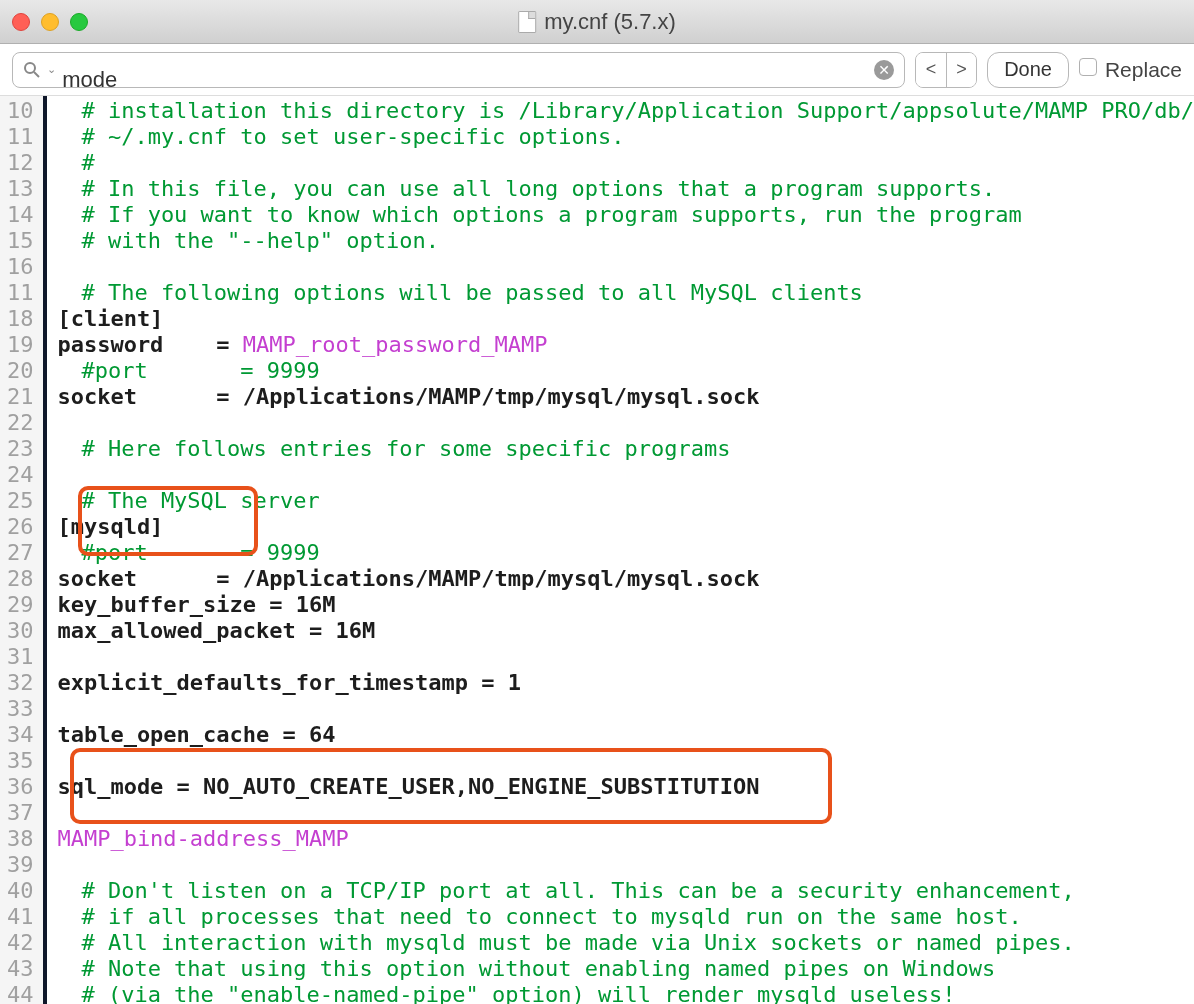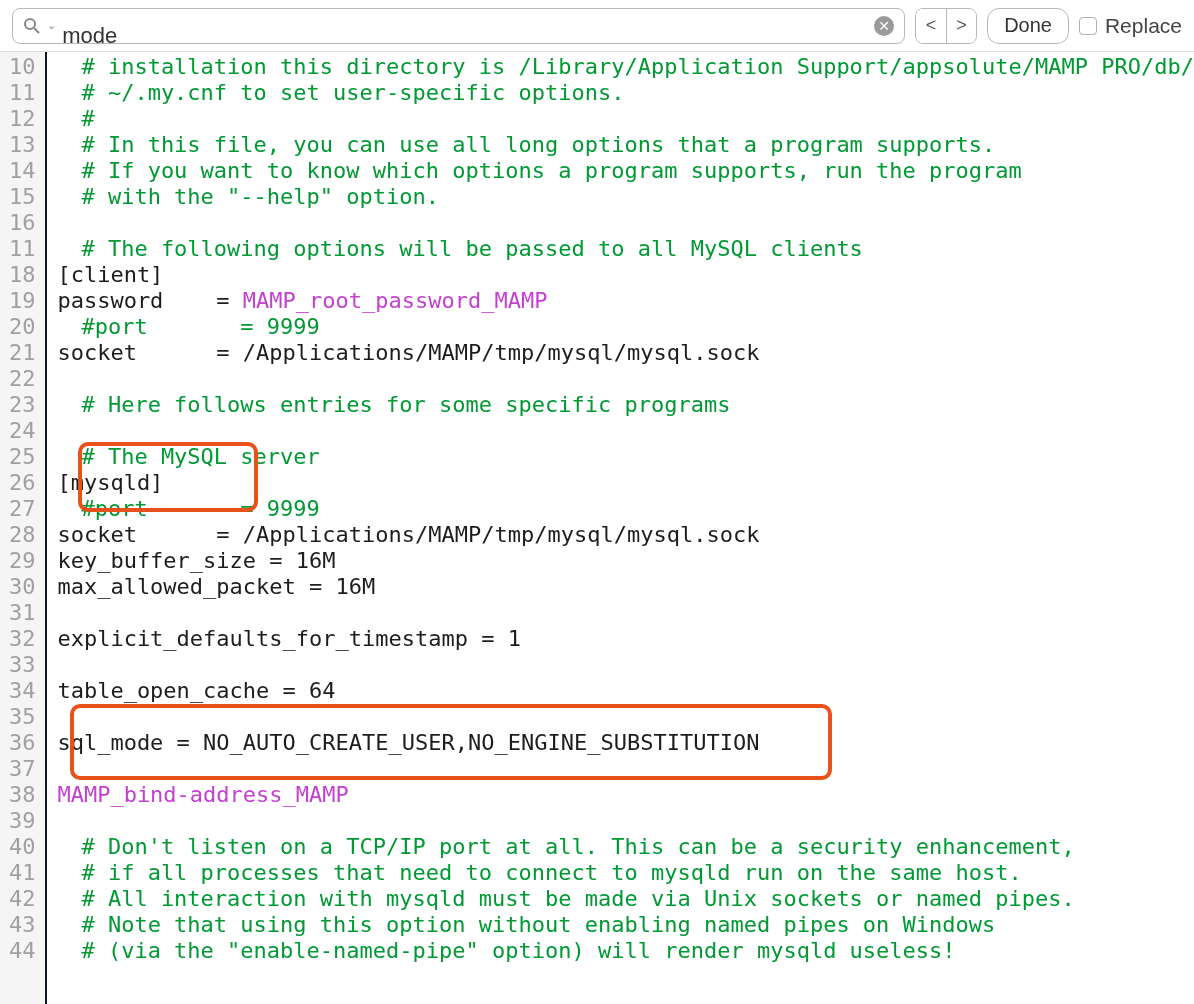--- a/index.html
+++ b/index.html
@@ -131,21 +131,20 @@
   border-radius: 12px;
   background: #fff;
   font-size: 20px;
   color: #333;
   cursor: pointer;
   display: flex;
   align-items: center;
 }
 .replace-wrap {
   display: flex;
-  align-items: center;
   gap: 8px;
   font-size: 21px;
   color: #444;
 }
 .checkbox {
   width: 18px;
   height: 18px;
   border: 1px solid #b0b0b0;
   border-radius: 4px;
   background: #fff;
@@ -154,55 +153,66 @@
   flex: 1;
   display: flex;
   position: relative;
   font-family: "SF Mono", Menlo, Monaco, Consolas, monospace;
   font-size: 22px;
   overflow: hidden;
 }
 .gutter {
   width: 76px;
   background: #f5f5f5;
-  border-right: 2px solid #0f172a;
+  border-right: 4px solid #0f172a;
   color: #a0a0a0;
   text-align: right;
   padding-right: 10px;
   padding-top: 2px;
   line-height: 26px;
   user-select: none;
 }
 .code {
   flex: 1;
   padding-left: 10px;
   padding-top: 2px;
   line-height: 26px;
   white-space: pre;
   color: #1d1d1d;
   position: relative;
 }
 .c-comment { color: #009933; margin-left: 24px; }
 .c-value { color: #c43fd0; }
-.c-plain { color: #1d1d1d; }
+.c-plain { color: #1d1d1d; font-weight: bold; }
 .highlight-box {
   position: absolute;
   border: 4px solid #e8511a;
   border-radius: 10px;
   pointer-events: none;
   z-index: 10;
 }
 .hl1 { left: 78px; top: 390px; width: 180px; height: 70px; }
 .hl2 { left: 70px; top: 652px; width: 762px; height: 76px; }
 </style>
 </head>
 <body>
 
 <div class="window">
 
+  <div class="titlebar">
+    <div class="traffic-lights">
+      <div class="tl red"></div>
+      <div class="tl yellow"></div>
+      <div class="tl green"></div>
+    </div>
+    <div class="title-center">
+      <div class="file-icon"></div>
+      <span>my.cnf (5.7.x)</span>
+    </div>
+  </div>
 
   <div class="findbar">
     <div class="search-wrap">
       <span class="search-icon">
         <svg width="18" height="18" viewBox="0 0 18 18">
             <circle cx="7" cy="7" r="5" stroke="#888" stroke-width="2" fill="none"></circle>
             <line x1="11" y1="11" x2="16" y2="16" stroke="#888" stroke-width="2"></line>
           </svg>
       </span>
       <span style="color:#888;font-size:11px;">⌄</span>

